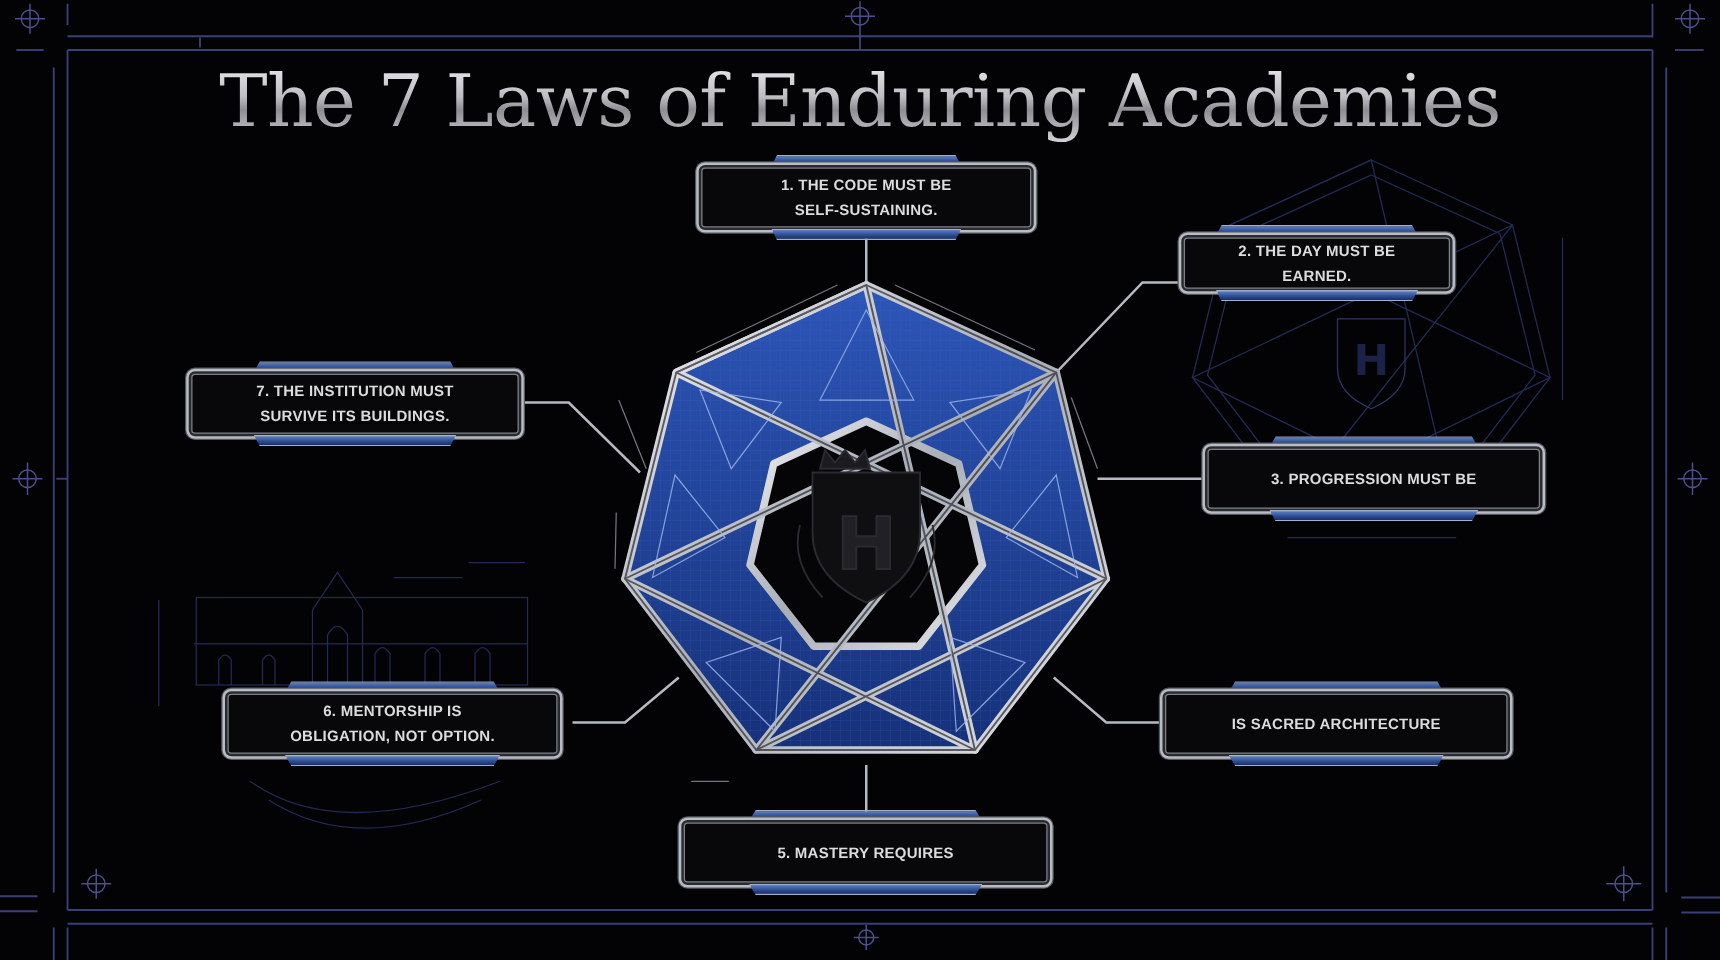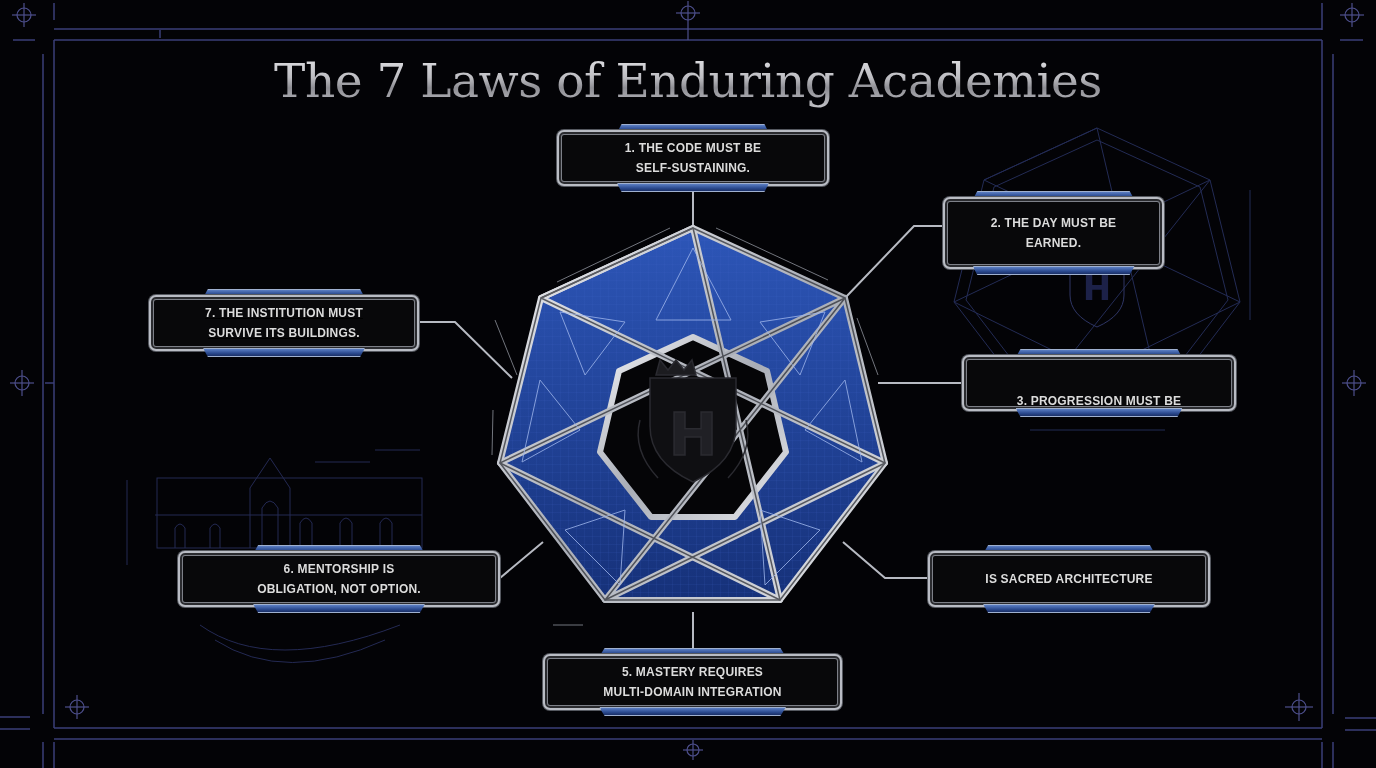--- a/index.html
+++ b/index.html
@@ -6,21 +6,21 @@
     body {
       width:1376px; height:768px; overflow:hidden;
       background:#030306;
       font-family:"DejaVu Sans", "Liberation Sans", sans-serif;
       position:relative;
     }
     .stage { position:absolute; left:0; top:0; width:1376px; height:768px; }
     .title {
       position:absolute; left:0; top:46px; width:1376px; text-align:center;
       font-family:"DejaVu Serif", "Liberation Serif", serif;
-      font-size:47px; letter-spacing:-0.5px;
+      font-size:58px; letter-spacing:-0.5px;
       color:#c9c9cc;
       background:linear-gradient(180deg,#f2f2f4 0%,#bdbdc2 45%,#8d8d93 60%,#d8d8dc 100%);
       -webkit-background-clip:text; background-clip:text; -webkit-text-fill-color:transparent;
       text-shadow:none;
       line-height:70px;
     }
     .plaque {
       position:absolute; box-sizing:border-box;
       display:flex; align-items:center; justify-content:center;
       text-align:center;
@@ -226,31 +226,31 @@
   <div class="plaque" style="left:557px;top:130px;width:272px;height:56px;">
     <div class="tab-top" style="width:150px"></div>
       <div class="frame"></div>
       <div class="tab-bot" style="width:150px"></div>
     <div class="txt">
         <div>1. THE CODE MUST BE</div>
         <div>SELF-SUSTAINING.</div>
       </div>
   </div>
 
-  <div class="plaque" style="left:943px;top:197px;width:221px;height:72px;">
+  <div class="plaque" style="left:943px;top:186px;width:221px;height:49px;">
     <div class="tab-top" style="width:160px"></div>
       <div class="frame"></div>
       <div class="tab-bot" style="width:160px"></div>
     <div class="txt">
         <div>2. THE DAY MUST BE</div>
         <div>EARNED.</div>
       </div>
   </div>
 
-  <div class="plaque" style="left:962px;top:355px;width:274px;height:56px;align-items:flex-end;">
+  <div class="plaque" style="left:962px;top:355px;width:274px;height:56px;">
     <div class="tab-top" style="width:165px"></div>
       <div class="frame"></div>
       <div class="tab-bot" style="width:165px"></div>
     <div class="txt">
         <div>3. PROGRESSION MUST BE</div>
       </div>
   </div>
 
   <div class="plaque" style="left:928px;top:551px;width:282px;height:56px;">
     <div class="tab-top" style="width:170px"></div>
@@ -260,25 +260,24 @@
         <div>IS SACRED ARCHITECTURE</div>
       </div>
   </div>
 
   <div class="plaque" style="left:543px;top:654px;width:299px;height:56px;">
     <div class="tab-top" style="width:185px"></div>
       <div class="frame"></div>
       <div class="tab-bot" style="width:185px"></div>
     <div class="txt">
         <div>5. MASTERY REQUIRES</div>
-        <div>MULTI-DOMAIN INTEGRATION</div>
-      </div>
-  </div>
-
-  <div class="plaque" style="left:178px;top:551px;width:322px;height:56px;text-align:center;">
+      </div>
+  </div>
+
+  <div class="plaque" style="left:178px;top:551px;width:272px;height:56px;text-align:center;">
     <div class="tab-top" style="width:170px"></div>
       <div class="frame"></div>
       <div class="tab-bot" style="width:170px"></div>
     <div class="txt">
         <div>6. MENTORSHIP IS</div>
         <div>OBLIGATION, NOT OPTION.</div>
       </div>
   </div>
 
   <div class="plaque" style="left:149px;top:295px;width:270px;height:56px;text-decoration:underline;">

